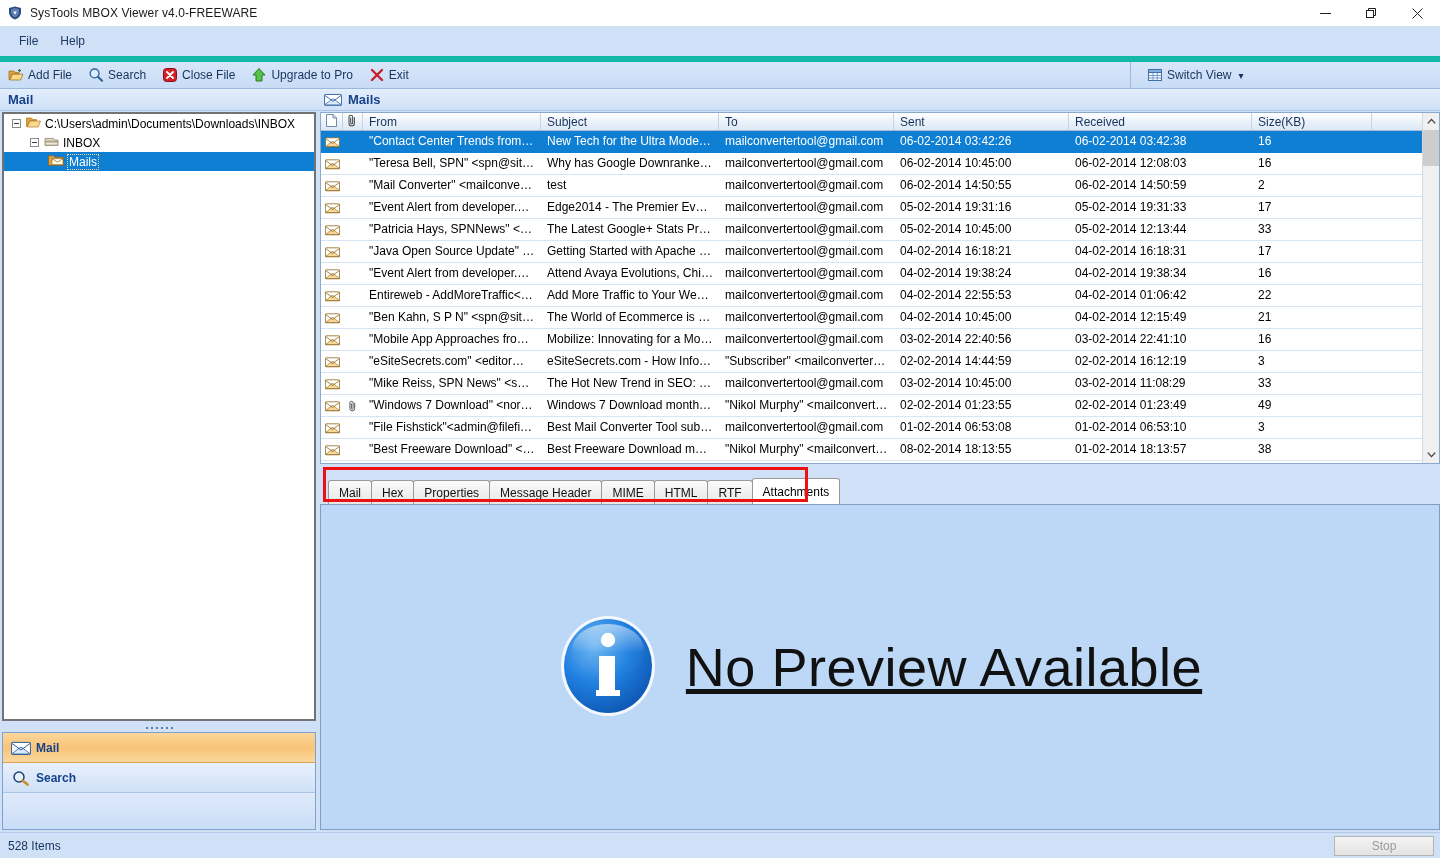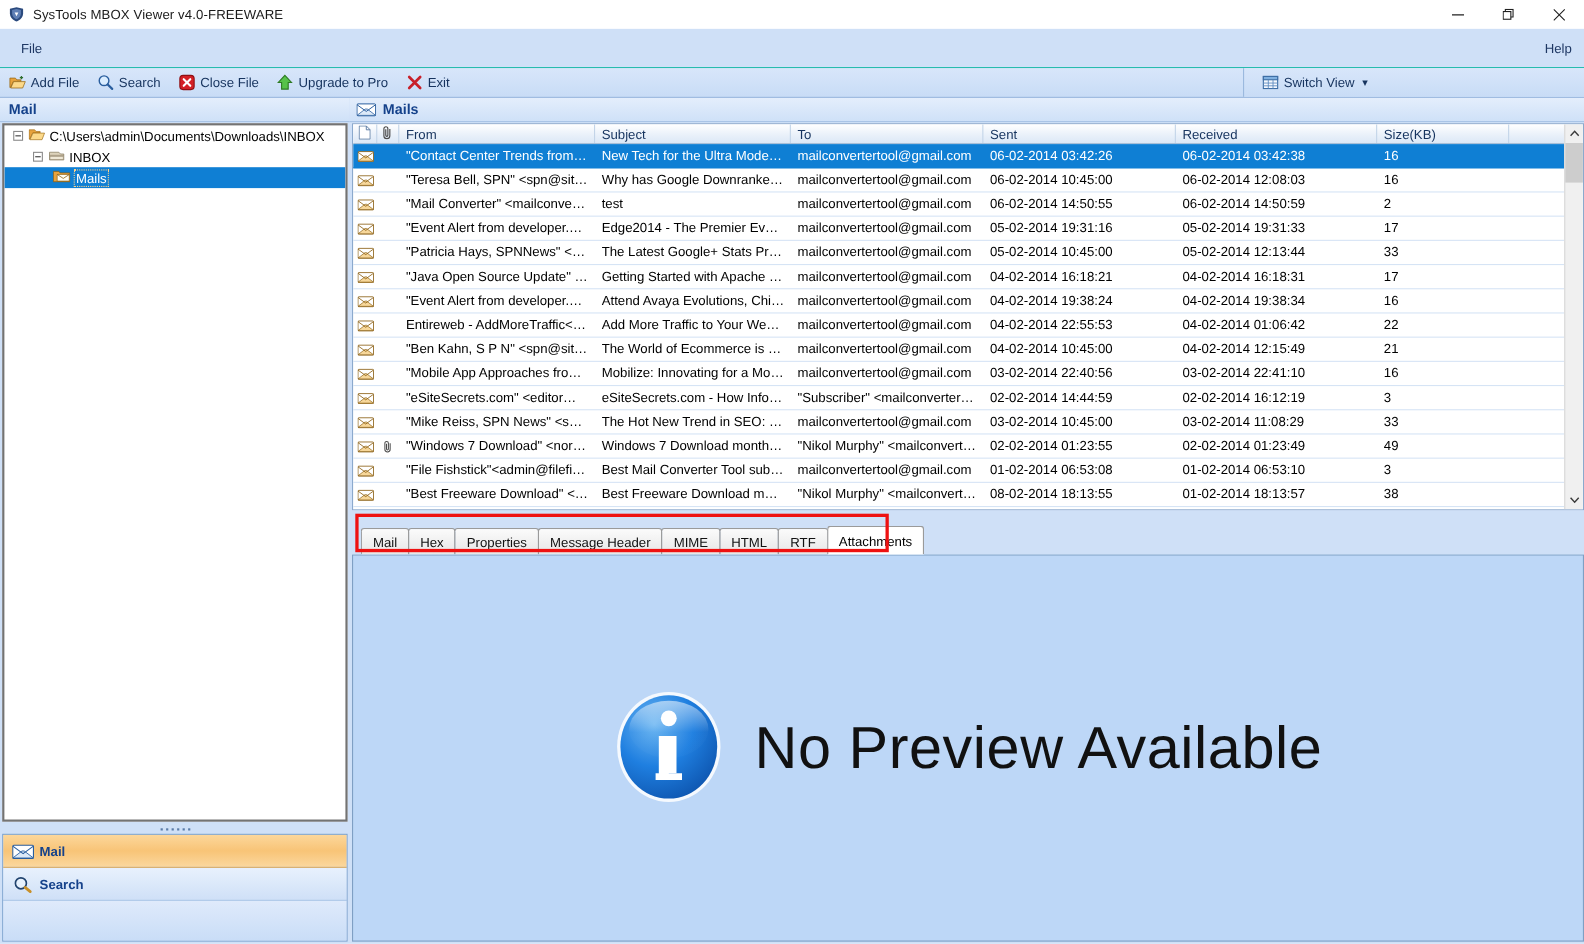--- a/index.html
+++ b/index.html
@@ -38,23 +38,22 @@
     width: 46px; height: 26px; display: flex; align-items: center; justify-content: center;
     color: #202020;
   }
   .win-btn svg { display:block; }
 
   
   .menubar {
     height: 36px; min-height: 22px;
     background: #cfe0f7;
     display: flex; align-items: center;
-    border-bottom: 1px solid #14b8a6;
+    border-bottom: 6px solid #14b8a6;
     padding-left: 8px;
-    justify-content: space-between;
   }
   .menu-item {
     padding: 2px 11px; font-size: 12px; color: #1f3864;
     line-height: 16px; cursor: default;
   }
 
   
   .toolbar {
     height: 27px; min-height: 27px;
     background: linear-gradient(to bottom,#d8e6fa 0%, #c8dcf6 100%);
@@ -231,21 +230,21 @@
   }
 
   .preview {
     flex:1 1 auto; margin: 0 0 2px 2px;
     background: #bdd7f7; border: 1px solid #7f9fc4;
     display:flex; align-items:center; justify-content:center; gap: 28px;
     min-height: 0;
   }
   .np-text {
     font-size: 54px; color:#111; letter-spacing:0.5px;
-    font-family: "Liberation Sans", sans-serif; font-weight: 400;
+    font-family: "Liberation Sans", sans-serif; font-weight: 400; text-decoration: underline;
   }
 
   
   .statusbar {
     height: 26px; min-height: 26px; background:#cfe0f7;
     display:flex; align-items:center; position: relative;
     border-top: 1px solid #b4cbe9;
   }
   .status-text { padding-left: 8px; font-size:12px; color:#16335e; }
   .stop-btn {
@@ -779,13 +778,17 @@
             <path d="M41 42 H57 V76 H41 Z" fill="#ffffff"></path>
             <path d="M38 76 H62 V82 H38 Z" fill="#ffffff"></path>
             <path d="M41 42 H50 V82 H41 Z" fill="#ffffff"></path>
           </svg>
         </span>
         <span class="np-text">No Preview Available</span>
       </div>
     </div>
   </div>
 
+  <div class="statusbar">
+    <span class="status-text">528 Items</span>
+    <div class="stop-btn">Stop</div>
+  </div>
 </div>
 
 </body></html>

